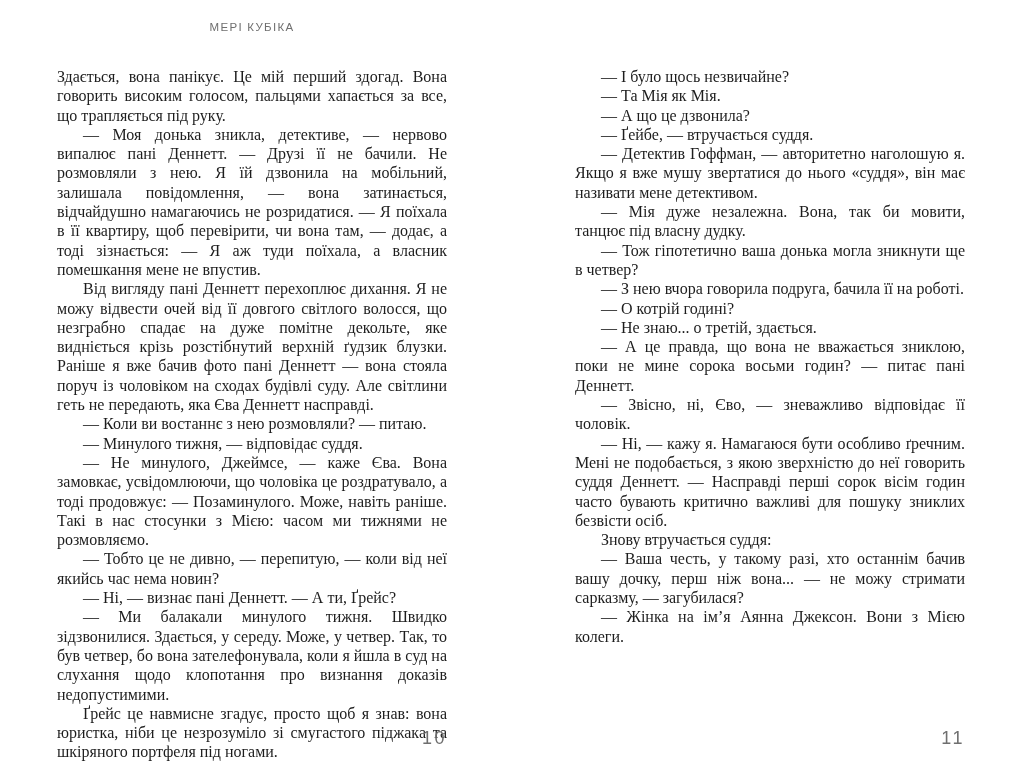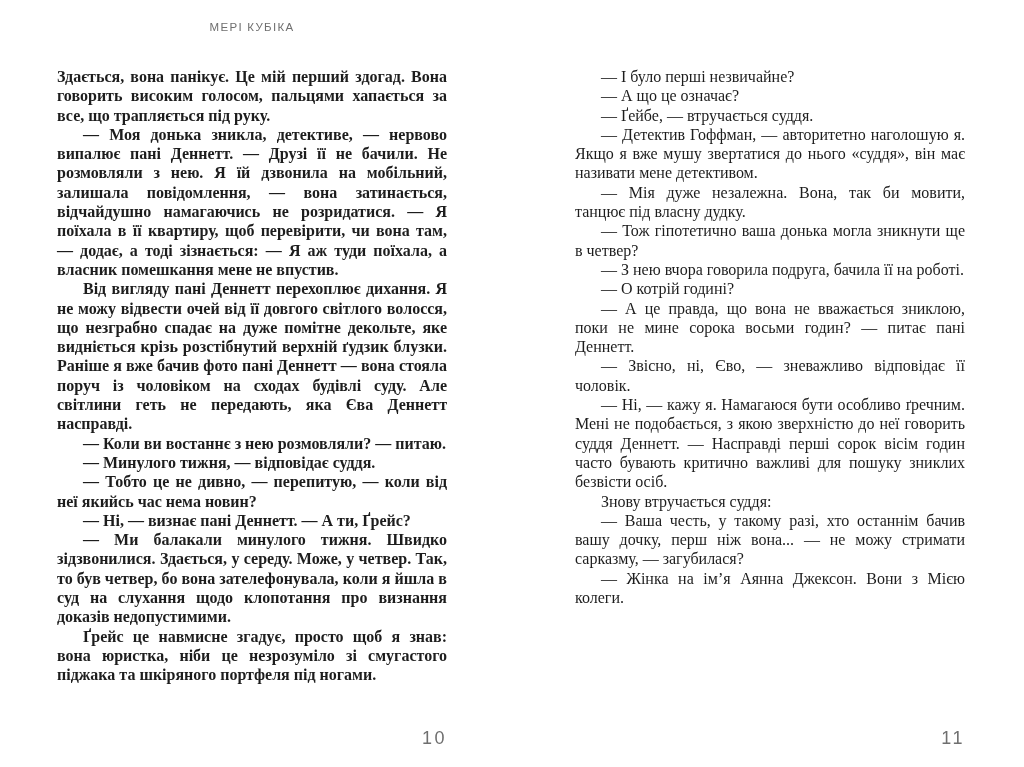--- a/index.html
+++ b/index.html
@@ -37,21 +37,21 @@
     position:absolute;
     top:67px;
     width:390px;
     color:var(--body-text);
     font-size:16px;
     line-height:19.3px;
     text-align:justify;
     hyphens:auto;
     -webkit-hyphens:auto;
   }
-  .page.left .body-text{left:57px;font-weight:bold;}
+  .page.left .body-text{left:57px;}
   .page.right .body-text{left:63px;}
   .para{
     margin:0;
     text-indent:26px;
   }
   .para.no-indent{text-indent:0;}
   .page-number{
     position:absolute;
     top:728px;
     width:390px;
@@ -68,38 +68,41 @@
 <body>
 
 <div class="page left">
   <div class="running-header">МЕРІ КУБІКА</div>
   <div class="body-text">
       <p class="para no-indent">Здається, вона панікує. Це мій перший здогад. Вона говорить високим голосом, пальцями хапається за все, що трапляється під руку.</p>
       <p class="para">— Моя донька зникла, детективе, — нервово випалює пані Деннетт. — Друзі її не бачили. Не розмовляли з нею. Я їй дзвонила на мобільний, залишала повідомлення, — вона затинається, відчайдушно намагаючись не розридатися. — Я поїхала в її квартиру, щоб перевірити, чи вона там, — додає, а тоді зізнається: — Я аж туди поїхала, а власник помешкання мене не впустив.</p>
       <p class="para">Від вигляду пані Деннетт перехоплює дихання. Я не можу відвести очей від її довгого світлого волосся, що незграбно спадає на дуже помітне декольте, яке видніється крізь розстібнутий верхній ґудзик блузки. Раніше я вже бачив фото пані Деннетт — вона стояла поруч із чоловіком на сходах будівлі суду. Але світлини геть не передають, яка Єва Деннетт насправді.</p>
       <p class="para">— Коли ви востаннє з нею розмовляли? — питаю.</p>
       <p class="para">— Минулого тижня, — відповідає суддя.</p>
+      <p class="para">— Не минулого, Джеймсе, — каже Єва. Вона замовкає, усвідомлюючи, що чоловіка це роздратувало, а тоді продовжує: — Позаминулого. Може, навіть раніше. Такі в нас стосунки з Мією: часом ми тижнями не розмовляємо.</p>
       <p class="para">— Тобто це не дивно, — перепитую, — коли від неї якийсь час нема новин?</p>
       <p class="para">— Ні, — визнає пані Деннетт. — А ти, Ґрейс?</p>
       <p class="para">— Ми балакали минулого тижня. Швидко зідзвонилися. Здається, у середу. Може, у четвер. Так, то був четвер, бо вона зателефонувала, коли я йшла в суд на слухання щодо клопотання про визнання доказів недопустимими.</p>
       <p class="para">Ґрейс це навмисне згадує, просто щоб я знав: вона юристка, ніби це незрозуміло зі смугастого піджака та шкіряного портфеля під ногами.</p>
     </div>
   <div class="page-number">10</div>
 </div>
 
 <div class="page right">
   <div class="body-text">
-      <p class="para">— І було перші незвичайне?</p>
-      <p class="para">— А що це означає?</p>
+      <p class="para">— І було щось незвичайне?</p>
+      <p class="para">— Та Мія як Мія.</p>
+      <p class="para">— А що це дзвонила?</p>
       <p class="para">— Ґейбе, — втручається суддя.</p>
       <p class="para">— Детектив Гоффман, — авторитетно наголошую я. Якщо я вже мушу звертатися до нього «суддя», він має називати мене детективом.</p>
       <p class="para">— Мія дуже незалежна. Вона, так би мовити, танцює під власну дудку.</p>
       <p class="para">— Тож гіпотетично ваша донька могла зникнути ще в четвер?</p>
       <p class="para">— З нею вчора говорила подруга, бачила її на роботі.</p>
       <p class="para">— О котрій годині?</p>
+      <p class="para">— Не знаю... о третій, здається.</p>
       <p class="para">— А це правда, що вона не вважається зниклою, поки не мине сорока восьми годин? — питає пані Деннетт.</p>
       <p class="para">— Звісно, ні, Єво, — зневажливо відповідає її чоловік.</p>
       <p class="para">— Ні, — кажу я. Намагаюся бути особливо ґречним. Мені не подобається, з якою зверхністю до неї говорить суддя Деннетт. — Насправді перші сорок вісім годин часто бувають критично важливі для пошуку зниклих безвісти осіб.</p>
       <p class="para">Знову втручається суддя:</p>
       <p class="para">— Ваша честь, у такому разі, хто останнім бачив вашу дочку, перш ніж вона... — не можу стримати сарказму, — загубилася?</p>
       <p class="para">— Жінка на ім’я Аянна Джексон. Вони з Мією колеги.</p>
     </div>
   <div class="page-number">11</div>
 </div>
 

